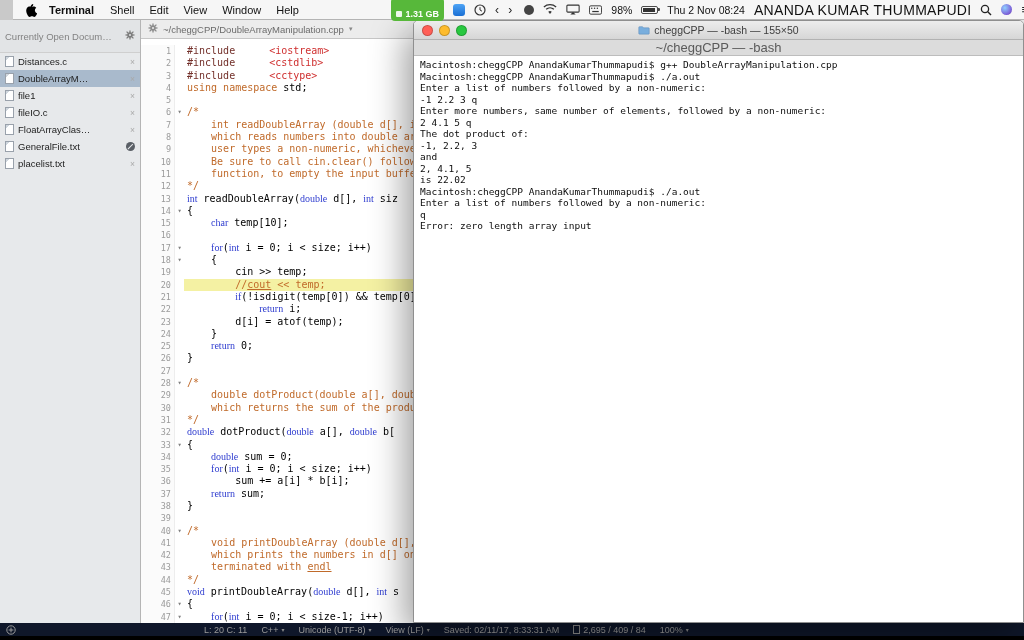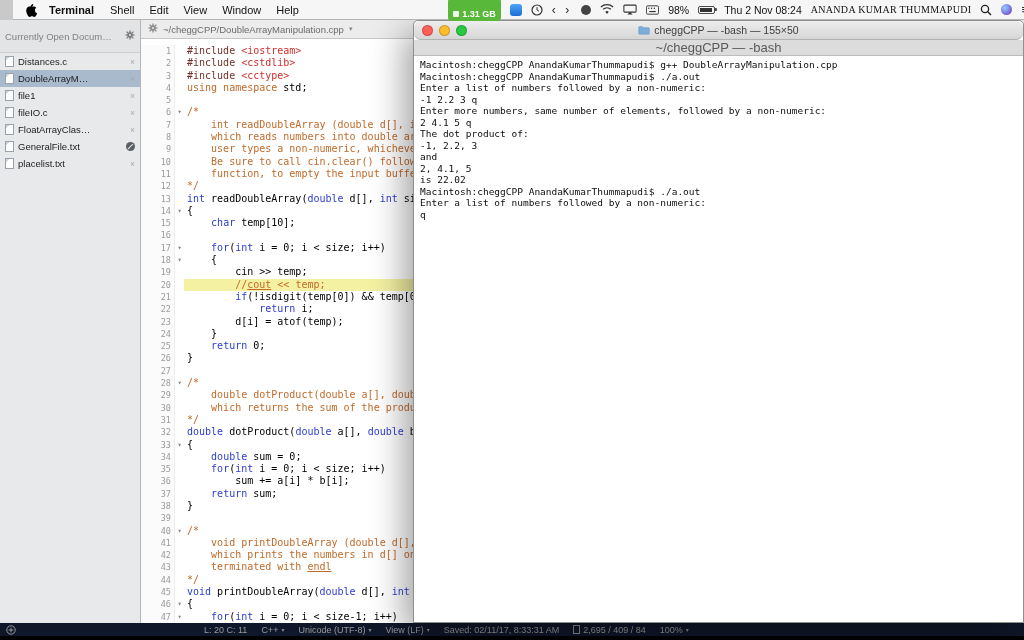--- a/index.html
+++ b/index.html
@@ -17,21 +17,21 @@
   .mem-chip { width:6px; height:6px; background:#fff; border-radius:1px; display:inline-block; opacity:.9; }
   .mb-icon { display:flex; align-items:center; color:#333; font-size:11px; }
   .blue-app { width:12px; height:12px; border-radius:3px; background:linear-gradient(#4da3f5,#1a6fd4); }
   .angle-glyphs { font-size:12px; letter-spacing:3px; color:#222; }
   .extra-blob { width:10px; height:10px; border-radius:50%; background:#444; }
   .battery-pct { font-size:10.5px; }
   .battery { width:17px; height:8px; border:1px solid #4a4a4a; border-radius:2px; position:relative; display:inline-block; }
   .battery:after { content:""; position:absolute; right:-3px; top:1.5px; width:2px; height:3px; background:#4a4a4a; border-radius:0 1px 1px 0; }
   .batt-fill { position:absolute; left:1px; top:1px; bottom:1px; width:12px; background:#333; }
   .datetime { font-size:10.5px; }
-  .username { font-size:10px; letter-spacing:.3px;font-family:Liberation Serif, serif; }
+  .username { font-size:14px; letter-spacing:.3px; }
   .notif-glyph { font-size:13px; color:#222; }
   .siri-orb { width:11px; height:11px; border-radius:50%; background:radial-gradient(circle at 35% 35%, #8fd0ff, #7b5bd6 70%, #3a2e8c); }
 
   
   .sidebar { position:absolute; top:20px; left:0; width:141px; height:603px; background:#e7e9eb; border-right:1px solid #b5b5b5; z-index:5; }
   .sidebar-header { height:19px; display:flex; align-items:center; padding:16px 5px; color:#828282; font-size:9.5px;
                     background:#e2e4e6; border-bottom:1px solid #cfcfcf; }
   .sidebar-header .hdr-label { flex:1; white-space:nowrap; overflow:hidden; }
   .file-item { height:17px; display:flex; align-items:center; padding:0 5px; font-size:9.5px; color:#1d1d1d; white-space:nowrap; }
   .file-item.selected { background:var(--selection); }
@@ -46,40 +46,40 @@
             display:flex; align-items:center; gap:5px; padding-left:7px; font-size:9.5px; color:#6b6b6b; z-index:5; }
   .caret { font-size:7px; color:#888; }
 
   .code-area { position:absolute; top:39px; left:141px; right:0; height:584px; background:#fff; overflow:hidden;
                font-family:"DejaVu Sans Mono",monospace; font-size:10px; padding-top:6px; z-index:5; }
   .code-row { display:flex; height:12.3px; line-height:12.3px; }
   .gutter { width:34px; flex:none; text-align:right; color:#9b9b9b; font-size:8.5px; background:#fbfbfb; border-right:1px solid #ededed; padding-right:3px; }
   .fold { width:9px; flex:none; font-size:7px; color:#808080; text-align:center; line-height:12.3px; }
   .code-text { flex:1; white-space:pre; padding-left:3px; color:#000; }
   .code-text.hl { background:var(--highlight_line); }
-  .tok-k { color:var(--keyword); }
+  .tok-k { color:var(--keyword);font-family:Liberation Serif, serif; }
   .tok-c { color:var(--comment); }
   .tok-u { color:var(--comment); text-decoration:underline; }
   .tok-d { color:var(--directive); }
-  .tok-s { color:var(--string); }
+  .tok-s { color:var(--string);margin-left:28px; }
 
   
   .statusbar { position:absolute; top:623px; left:0; width:1024px; height:13px; background:#0f172a; color:#9a9a9a;
                font-size:9px; display:flex; align-items:center; gap:14px; padding:0 6px; z-index:20; white-space:nowrap; }
   .sb-spacer { width:160px; }
   .sb-item { display:flex; align-items:center; gap:3px; }
   .sb-caret { font-size:6px; color:#8a8a8a; }
   .sb-docicon { width:7px; height:9px; border:1px solid #8a8a8a; display:inline-block; }
   .bottom-strip { position:absolute; top:636px; left:0; width:1024px; height:4px; background:#000; z-index:20; }
 
   
   .terminal { position:absolute; top:20px; left:413px; width:611px; height:603px; background:#fff;
               border:1px solid #8f8f8f; border-radius:5px 5px 0 0; box-shadow:-8px 12px 34px rgba(0,0,0,.38); z-index:30; overflow:hidden; }
   .term-titlebar { height:19px; background:linear-gradient(#ededed,#d6d6d6); border-bottom:1px solid #b2b2b2; position:relative;
-                   display:flex; align-items:center;border-radius:7px; }
+                   display:flex; align-items:center; }
   .traffic { display:flex; gap:6px; padding-left:8px; z-index:2; }
   .dot { width:11px; height:11px; border-radius:50%; border:0.5px solid rgba(0,0,0,.2); }
   .dot.red { background:#ff5f57; } .dot.yellow { background:#febc2e; } .dot.green { background:#28c840; }
   .term-title { position:absolute; left:0; right:0; top:0; bottom:0; display:flex; justify-content:center; align-items:center;
                 gap:4px; font-size:10.5px; color:#3d3d3d; }
   .term-tabbar { height:16px; background:#dcdcdc; border-bottom:1px solid #bdbdbd; text-align:center; font-size:13px;
                  color:#5a5a5a; line-height:15px; }
   .term-content { padding:3px 6px; font-family:"DejaVu Sans Mono",monospace; font-size:9.5px; line-height:11.5px; color:#0d0d0d; }
   .term-line { white-space:pre; min-height:11.5px; }
   .cursor { display:inline-block; width:6px; height:10px; background:#8c8c8c; vertical-align:-2px; margin-left:1px; }
@@ -522,14 +522,15 @@
       <div class="term-line">Enter more numbers, same number of elements, followed by a non-numeric:</div>
       <div class="term-line">2 4.1 5 q</div>
       <div class="term-line">The dot product of:</div>
       <div class="term-line">-1, 2.2, 3</div>
       <div class="term-line">and</div>
       <div class="term-line">2, 4.1, 5</div>
       <div class="term-line">is 22.02</div>
       <div class="term-line">Macintosh:cheggCPP AnandaKumarThummapudi$ ./a.out</div>
       <div class="term-line">Enter a list of numbers followed by a non-numeric:</div>
       <div class="term-line">q</div>
+      <div class="term-line">Error: zero length array input</div>
     </div>
 </div>
 
 </body></html>

